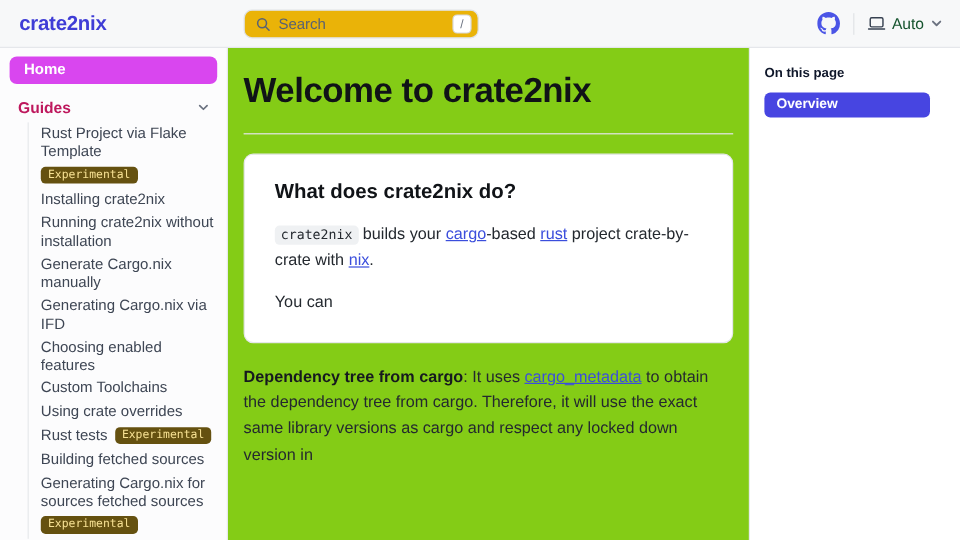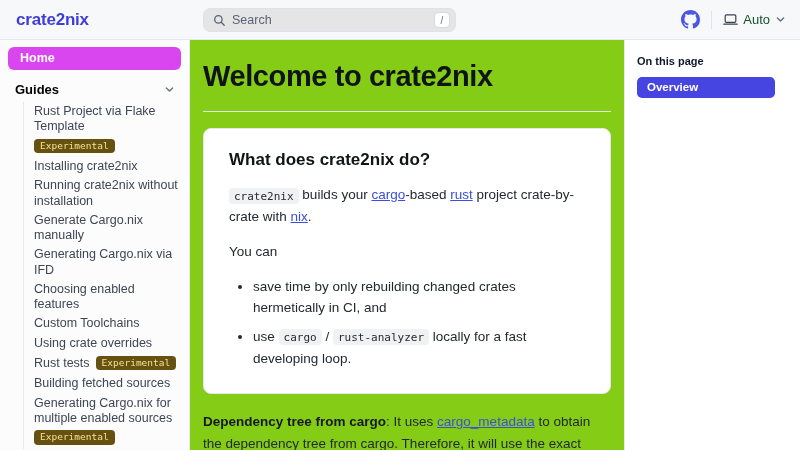--- a/index.html
+++ b/index.html
@@ -8,22 +8,22 @@
     font-family:"Liberation Sans","DejaVu Sans",sans-serif;
     background:#ffffff; color:#24292f; font-size:13.5px;
   }
   
   .topbar {
     height:40px; background:#f7f8f9; border-bottom:1px solid #e5e7eb;
     display:flex; align-items:center; position:relative;
   }
   .logo { margin-left:16px; font-size:17px; font-weight:700; color:#3f3dd6; cursor:pointer; letter-spacing:-0.2px;}
   .searchbox {
-    position:absolute; left:203px; top:8px; width:253px; height:24px;
-    background:#e5e5e5; border:1px solid #dfe2e6; border-radius:7px;
+    position:absolute; left:203px; top:8px; width:196px; height:24px;
+    background:#eab308; border:1px solid #dfe2e6; border-radius:7px;
     display:flex; align-items:center; padding:0 5px 0 9px; gap:6px;
   }
   .searchbox input {
     border:none; outline:none; flex:1; font-size:12.5px; min-width:0;
     font-family:"Liberation Sans","DejaVu Sans",sans-serif; color:#374151; background:transparent;
   }
   .searchbox input::placeholder { color:#596273; }
   .kbd {
     width:16px; height:16px; border:1px solid #d7dade; border-radius:4px;
     font-size:10px; color:#6b7280; display:flex; align-items:center; justify-content:center;
@@ -40,21 +40,21 @@
     width:190px; flex:none; background:#fcfcfd; border-right:1px solid #e7e9ec;
     padding:7px 8px 0 8px; overflow:hidden;
   }
   .home-btn {
     display:block; background:#d946ef; color:#fff; font-weight:700; font-size:12.5px;
     border-radius:6px; padding:4px 12px 5px; cursor:pointer;
   }
   .nav-group { margin-top:9px; }
   .nav-head {
     display:flex; align-items:center; justify-content:space-between;
-    font-size:13px; font-weight:700; color:#000000; padding:3px 6px 3px 7px; cursor:pointer;gap:37px;
+    font-size:13px; font-weight:700; color:#be185d; padding:3px 6px 3px 7px; cursor:pointer;gap:37px;
   }
   .nav-items { margin:2px 0 0 15px; border-left:1px solid #e7e9ec; padding-left:10px; }
   .nav-item {
     display:flex; flex-wrap:wrap; align-items:center; gap:3px 6px;
     font-size:12.5px; line-height:1.22; color:#3e4654; padding:2px 0; cursor:pointer;
   }
   .badge {
     font-family:"DejaVu Sans Mono","Liberation Mono",monospace;
     font-size:9.5px; background:#655110; color:#f7e193;
     padding:1px 6px 2px; border-radius:4px; margin:1px 0 2px;
@@ -164,42 +164,38 @@
           <span>Using crate overrides</span>
         </a>
         <a class="nav-item">
           <span>Rust tests</span>
           <span class="badge">Experimental</span>
         </a>
         <a class="nav-item">
           <span>Building fetched sources</span>
         </a>
         <a class="nav-item">
-          <span>Generating Cargo.nix for multiple enabled sources</span>
+          <span>Generating Cargo.nix for sources fetched sources</span>
           <span class="badge">Experimental</span>
         </a>
 
       </div>
     </div>
 
   </aside>
 
   <main>
     <div class="main-header">
       <h1>Welcome to crate2nix</h1>
     </div>
 
     <section class="card">
       <h2>What does crate2nix do?</h2>
       <p><span class="chip">crate2nix</span><span> builds your </span><a class="lnk">cargo</a><span>-based </span><a class="lnk">rust</a><span> project crate-by-crate with </span><a class="lnk">nix</a><span>.</span></p>
       <p>You can</p>
-      <ul>
-        <li>save time by only rebuilding changed crates hermetically in CI, and</li>
-        <li><span>use </span><span class="chip">cargo</span><span> / </span><span class="chip">rust-analyzer</span><span> locally for a fast developing loop.</span></li>
-      </ul>
     </section>
 
     <p class="para"><b>Dependency tree from cargo</b><span>: It uses </span><a class="lnk">cargo_metadata</a><span> to obtain the dependency tree from cargo. Therefore, it will use the exact same library versions as cargo and respect any locked down version in </span></p>
 
   </main>
 
   <aside class="right">
     <div class="toc-head">On this page</div>
     <a class="toc-pill">Overview</a>
   </aside>

